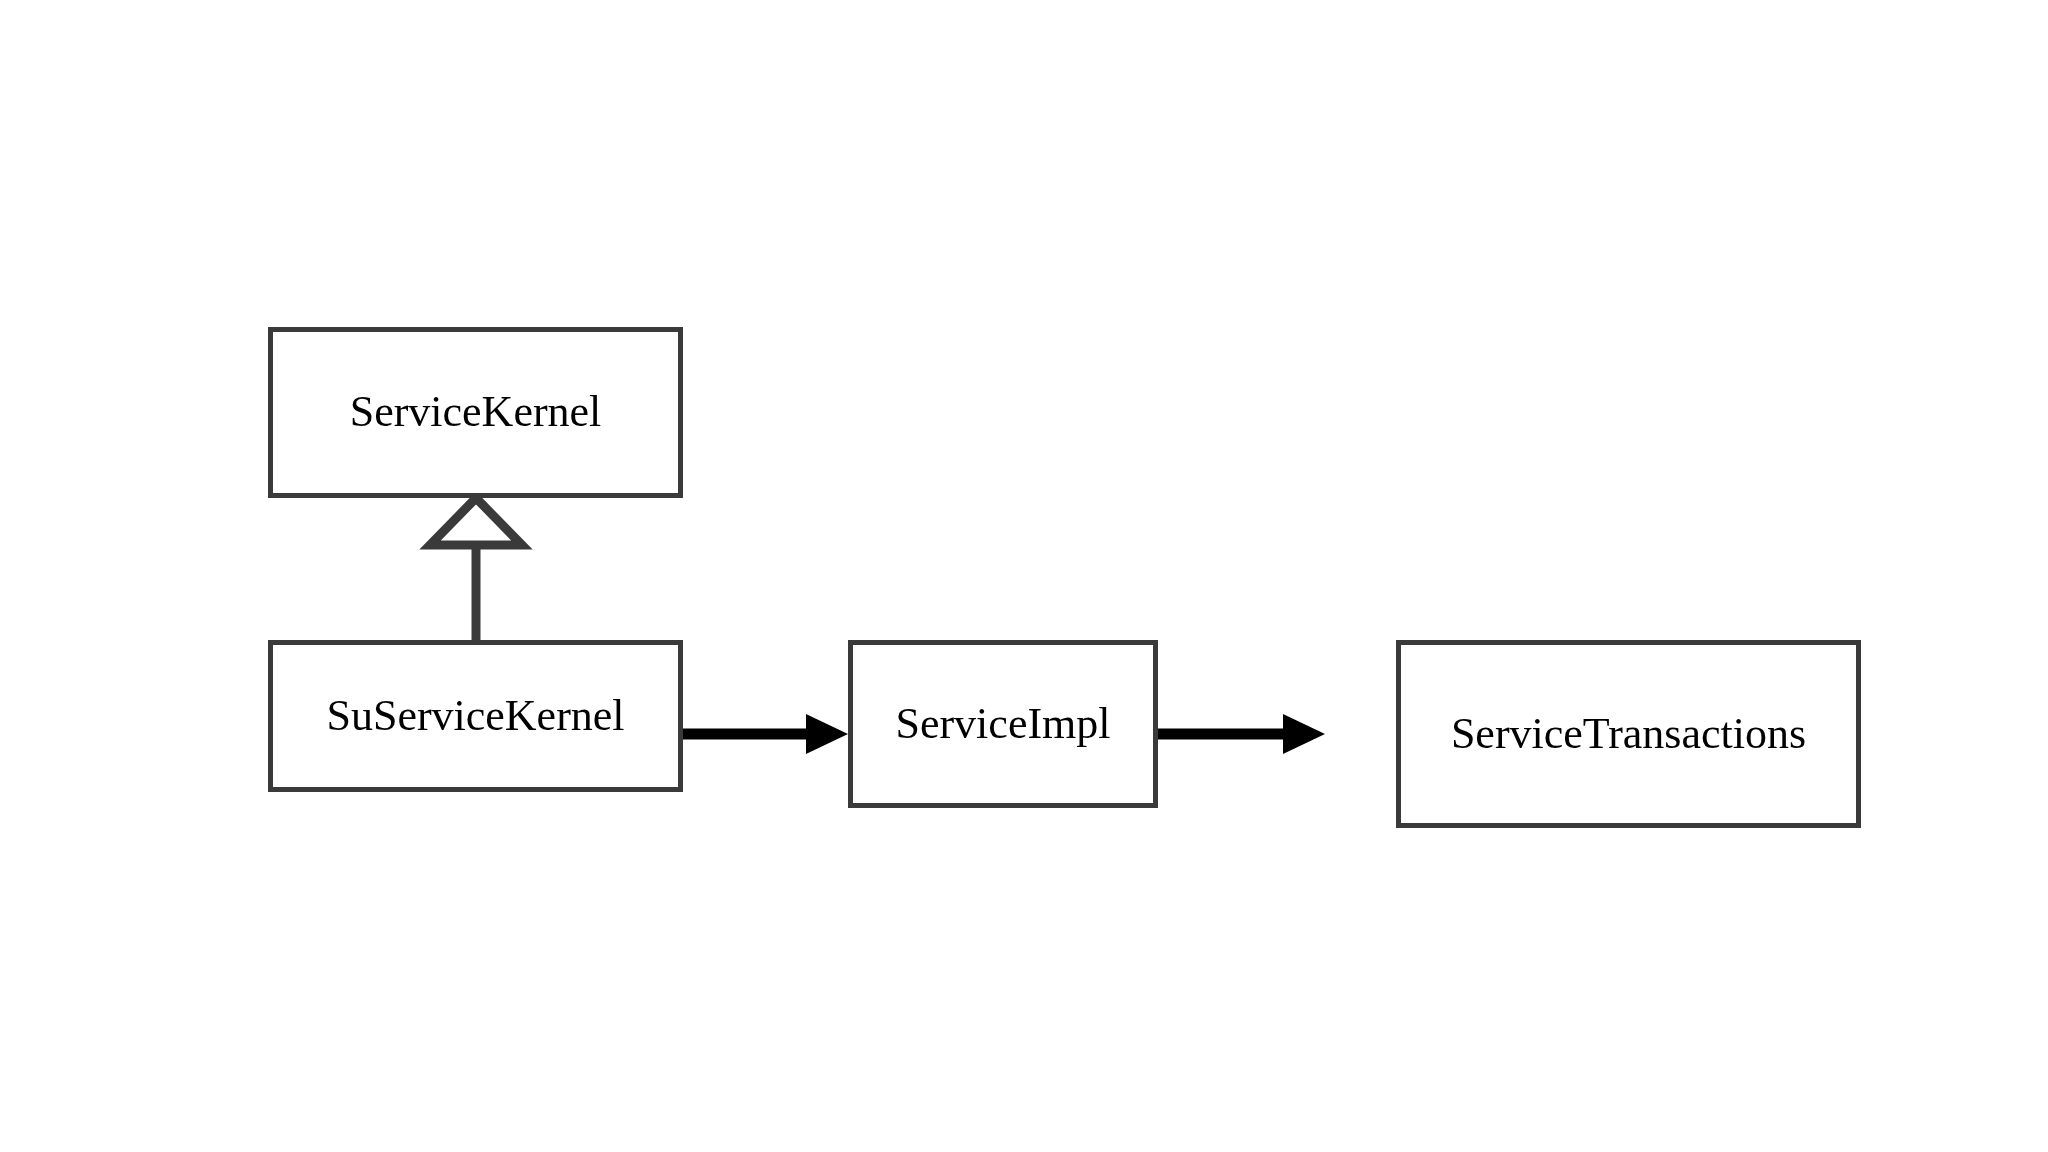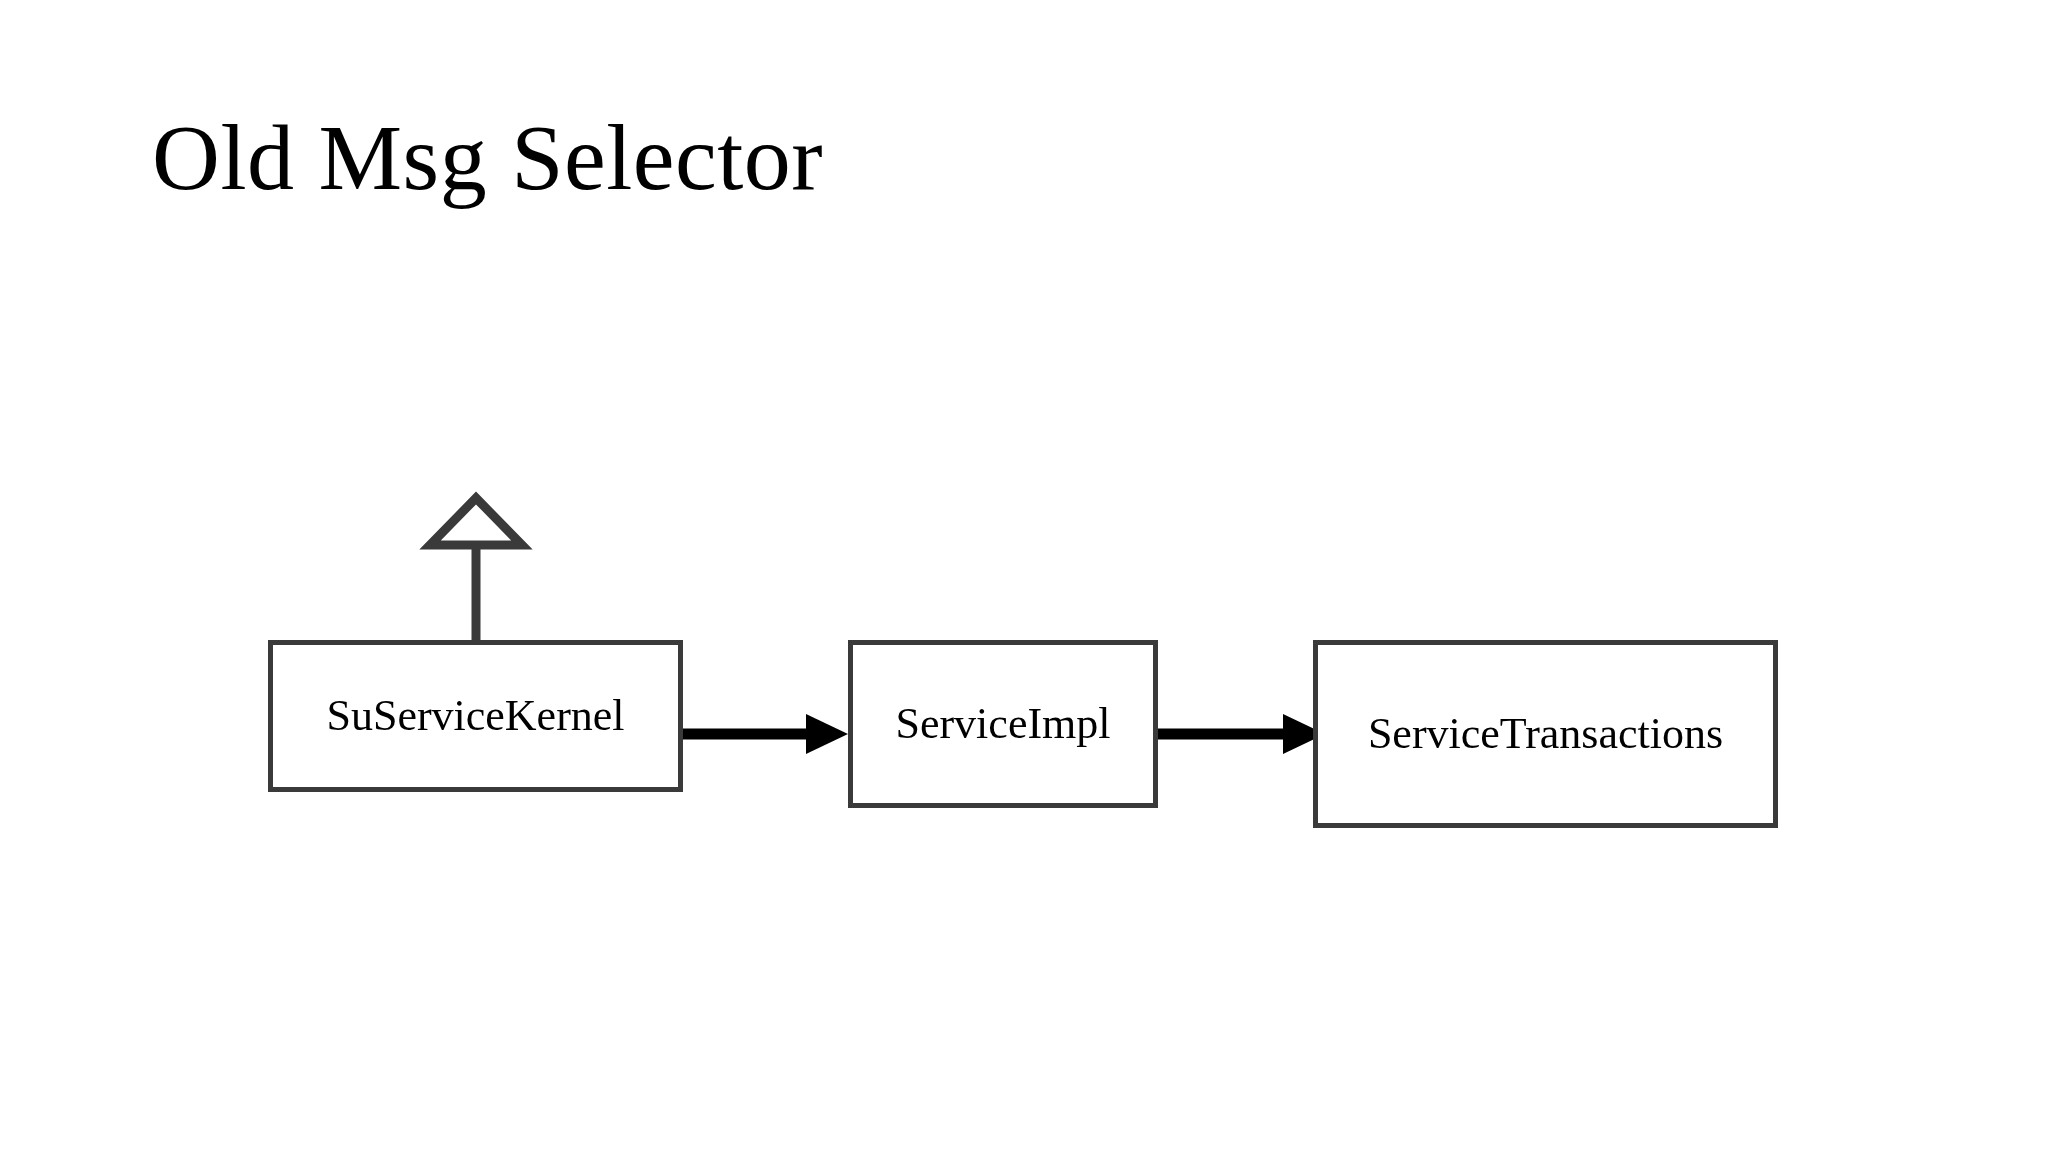--- a/index.html
+++ b/index.html
@@ -45,38 +45,37 @@
     font-size: 44px;
     color: #000000;
     white-space: nowrap;
     text-align: center;
     line-height: 1.1;
   }
 
   #box-service-kernel     { left: 268px;  top: 327px; width: 415px; height: 171px; }
   #box-su-service-kernel  { left: 268px;  top: 640px; width: 415px; height: 152px; }
   #box-service-impl       { left: 848px;  top: 640px; width: 310px; height: 168px; }
-  #box-service-transactions { left: 1313px; top: 640px; width: 465px; height: 188px; }
+  #box-service-transactions { left: 1396px; top: 640px; width: 465px; height: 188px; }
 
   
   #connectors {
     position: absolute;
     left: 0;
     top: 0;
     width: 2048px;
     height: 1152px;
     pointer-events: none;
   }
 </style>
 </head>
 <body>
 
 <div id="slide">
 
-  <div class="slide-title">Old Msg Selector</div>
 
   <svg id="connectors" viewBox="0 0 2048 1152">
 
     <g>
 
       <line x1="476" y1="645" x2="476" y2="545" stroke="#3a3a3a" stroke-width="9"></line>
 
       <polygon points="476,498 522,545 430,545" fill="#ffffff" stroke="#3a3a3a" stroke-width="9" stroke-linejoin="miter"></polygon>
     </g>
 
@@ -84,20 +83,23 @@
       <line x1="683" y1="734" x2="820" y2="734" stroke="#000000" stroke-width="11"></line>
       <polygon points="848,734 806,714 806,754" fill="#000000"></polygon>
     </g>
 
     <g>
       <line x1="1158" y1="734" x2="1297" y2="734" stroke="#000000" stroke-width="11"></line>
       <polygon points="1325,734 1283,714 1283,754" fill="#000000"></polygon>
     </g>
   </svg>
 
+  <div class="uml-box" id="box-service-kernel">
+    <span class="uml-box-label">ServiceKernel</span>
+  </div>
 
   <div class="uml-box" id="box-su-service-kernel">
     <span class="uml-box-label">SuServiceKernel</span>
   </div>
 
   <div class="uml-box" id="box-service-impl">
     <span class="uml-box-label">ServiceImpl</span>
   </div>
 
   <div class="uml-box" id="box-service-transactions">

